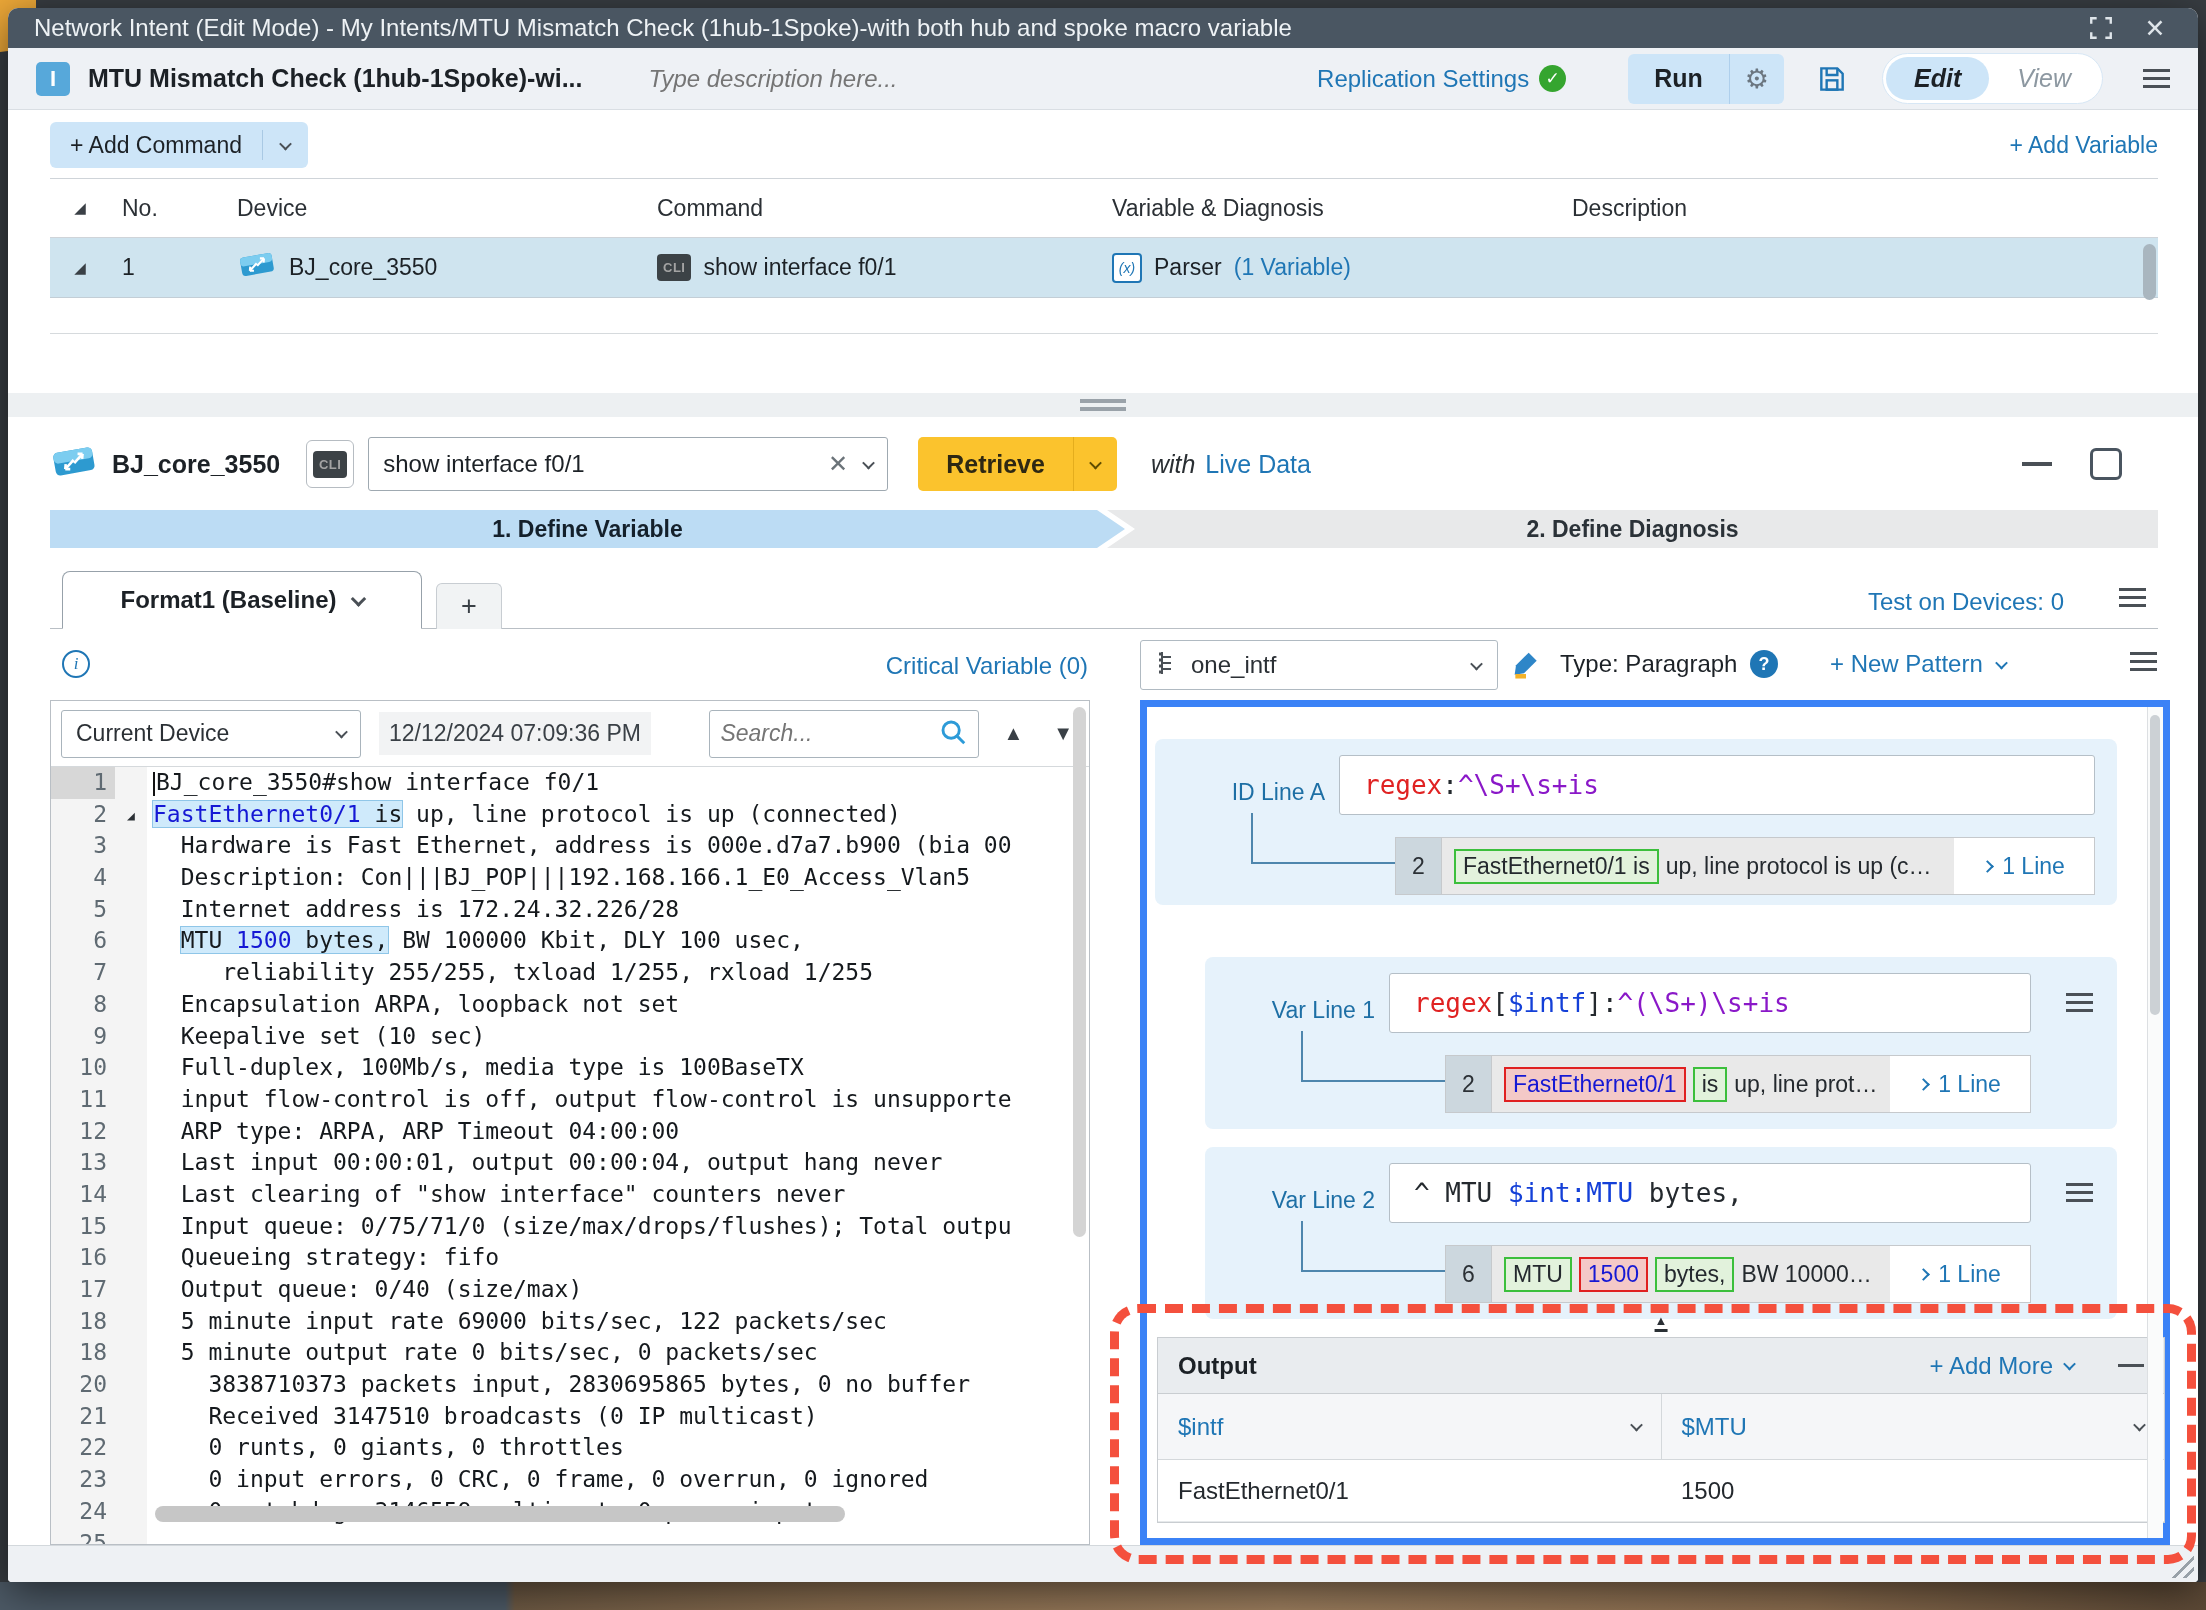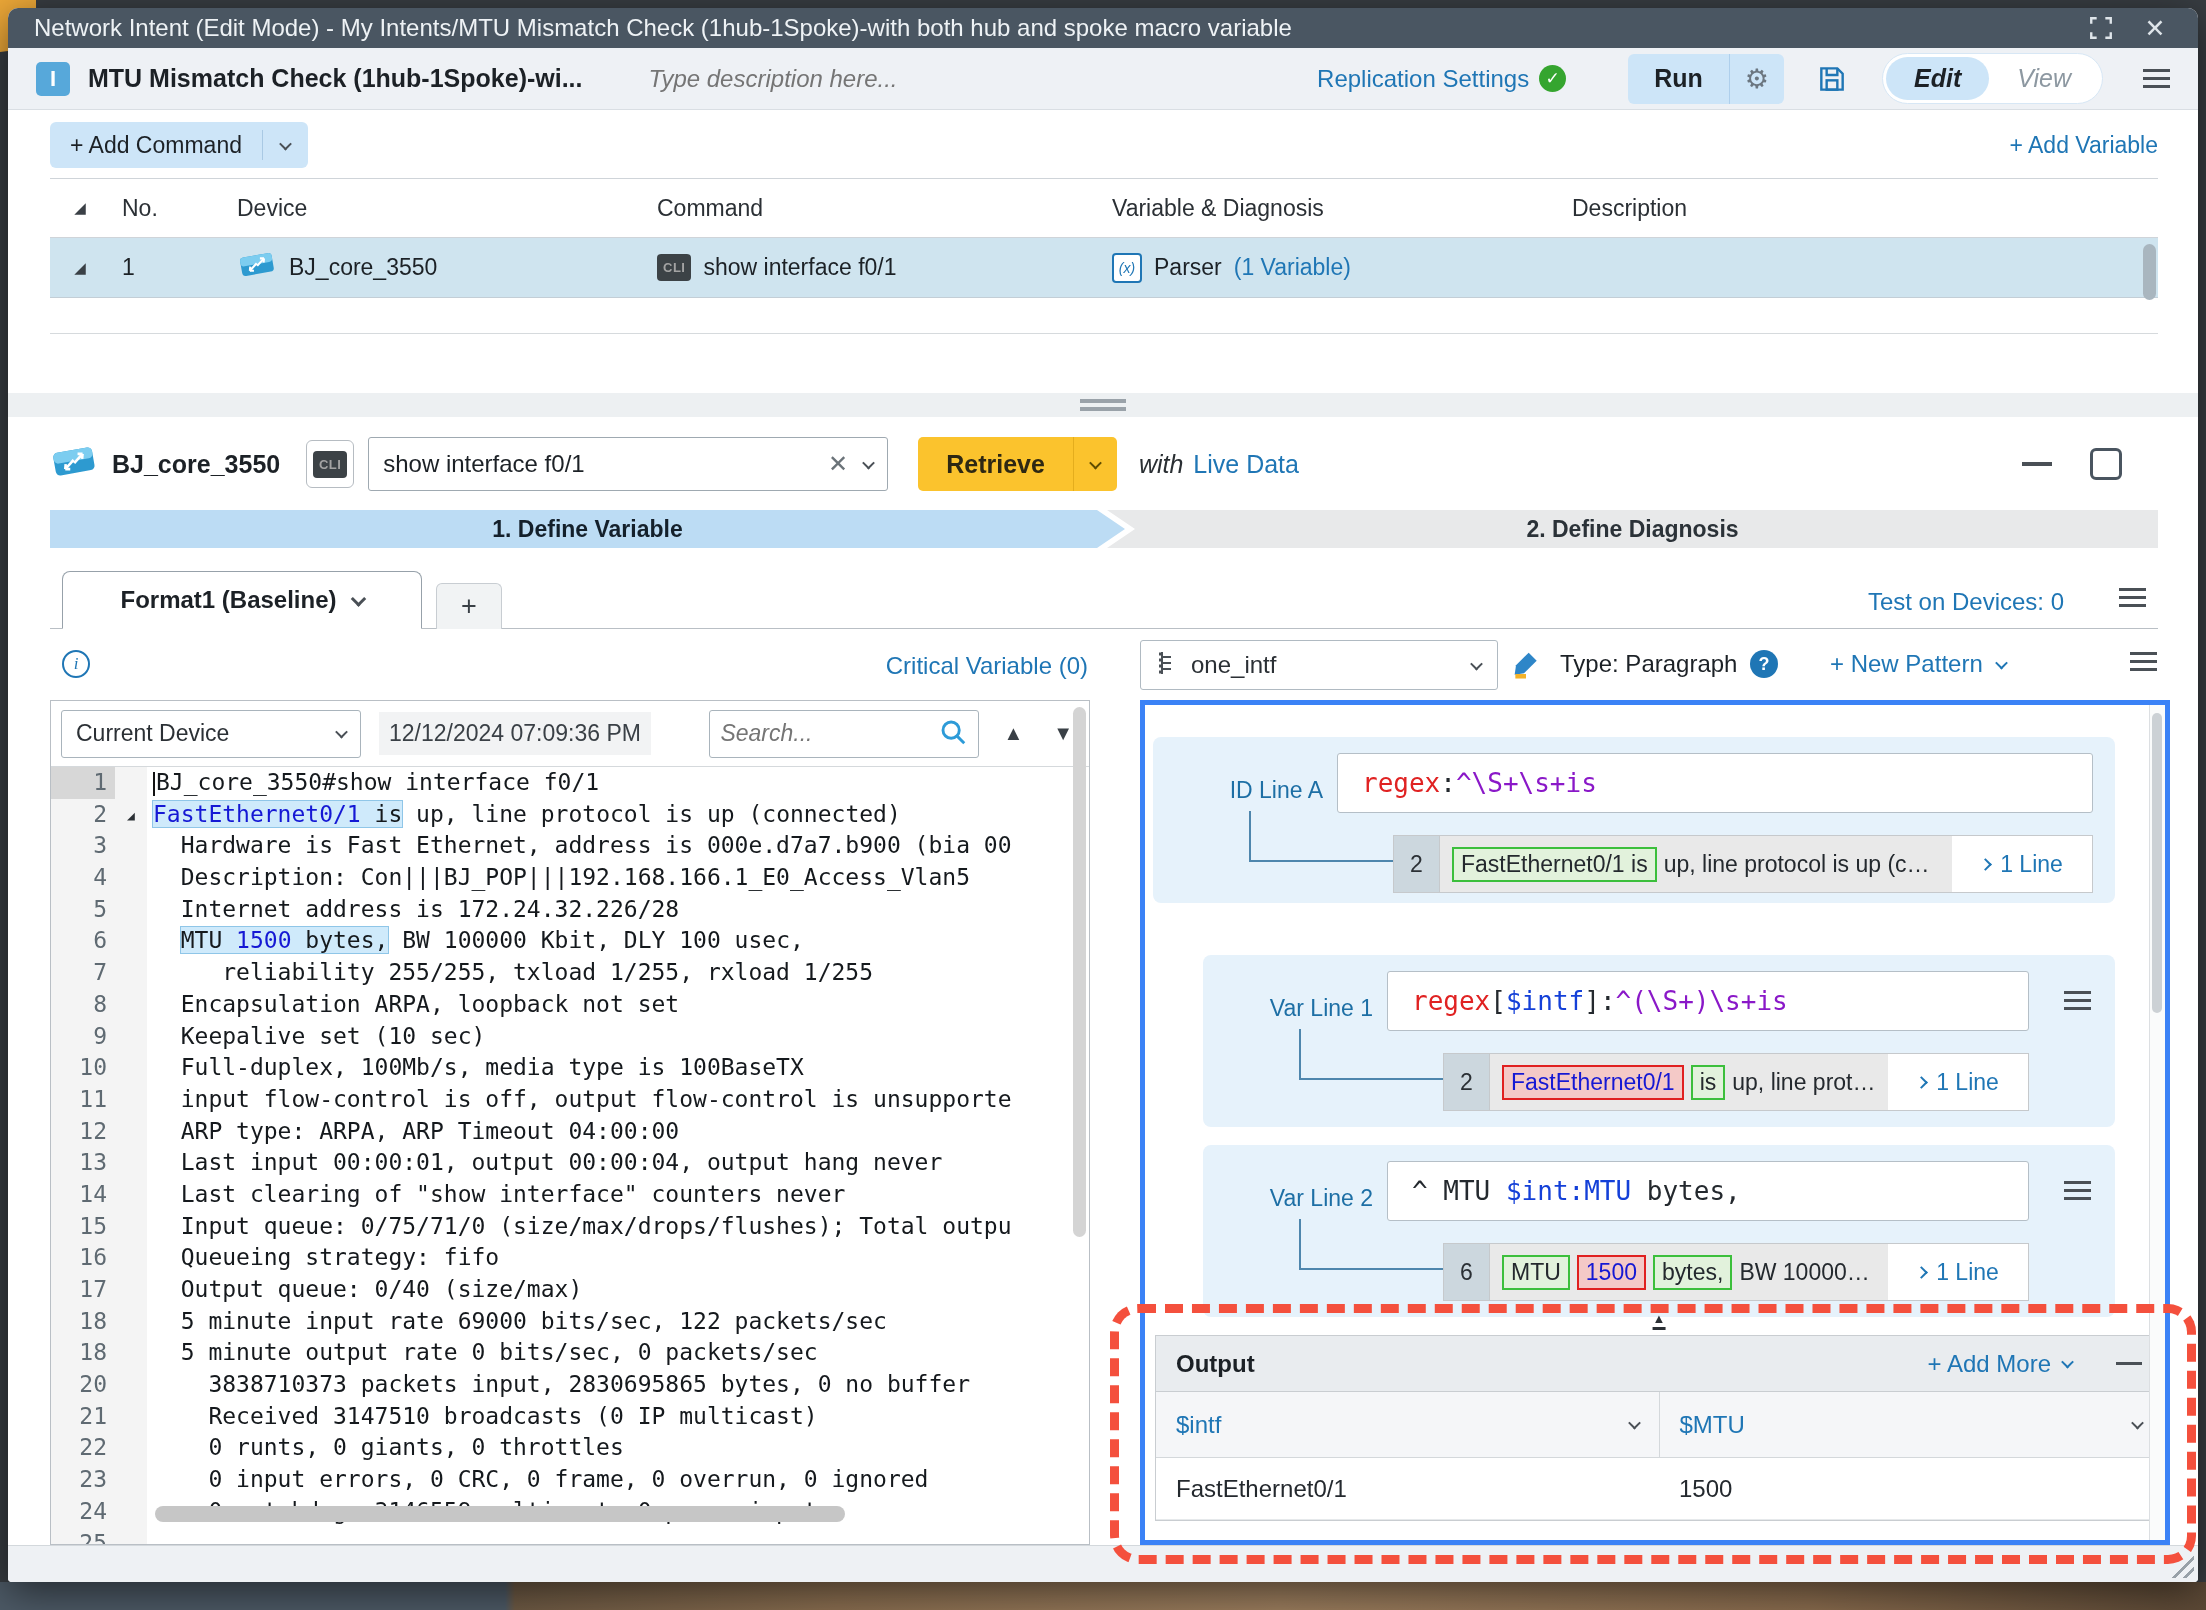--- a/index.html
+++ b/index.html
@@ -79,21 +79,21 @@
   .dev-name { font-weight:bold; font-size:25px; color:#1c2126; margin-left:14px; }
   .cli-box { width:48px; height:48px; border:1px solid #b6bcc2; border-radius:6px; background:#fff; display:flex; align-items:center; justify-content:center; margin-left:26px; }
   .cmd-input-wrap { margin-left:14px; width:520px; height:54px; border:1px solid #9fa9b1; border-radius:3px; background:#fff; display:flex; align-items:center; padding:0 14px; }
   .cmd-input { border:none; outline:none; flex:1; font-size:24px; color:#1c2126; font-family:"Liberation Sans",sans-serif; }
   .x-ic { color:#6b7379; font-size:24px; margin-right:16px; cursor:pointer; }
   .retrieve { display:flex; align-items:center; height:54px; background:#fbc32d; border-radius:5px; margin-left:30px; cursor:pointer; }
   .retrieve .lbl { padding:0 28px; font-weight:bold; font-size:25px; color:#2e2813; }
   .retrieve .dv { width:1px; height:54px; background:#e4ad1d; }
   .retrieve .ar { padding:0 17px; }
   .retrieve .chev { border-color:#5f4c00; }
-  .with-lbl { margin-left:22px; font-style:italic; font-size:25px; color:#2a2f33; }
+  .with-lbl { margin-left:34px; font-style:italic; font-size:25px; color:#2a2f33; }
   .live-data { margin-left:10px; font-size:25px; color:#1f76b5; cursor:pointer; }
   .devbar-right { margin-left:auto; display:flex; align-items:center; gap:38px; padding-right:36px; }
   .min-ic { width:30px; height:4px; background:#4a5056; }
   .sq-ic { width:32px; height:32px; border:3px solid #4a5560; border-radius:6px; }
 
   
   .steps { position:absolute; left:42px; top:502px; width:2108px; height:38px; }
   .step1 { position:absolute; left:0; top:0; width:1075px; height:38px; background:#bcdcf4;
     clip-path:polygon(0 0, calc(100% - 28px) 0, 100% 50%, calc(100% - 28px) 100%, 0 100%);
     display:flex; align-items:center; justify-content:center; font-weight:bold; font-size:23px; color:#14202b; }
@@ -142,21 +142,21 @@
   .cl .num.cur { background:#d7d7d7; }
   .cl .fold { width:32px; flex:none; font-size:13px; color:#2b3035; text-align:center; line-height:34px; }
   .cl .txt { padding-left:6px; color:#15191d; overflow:hidden; flex:1; }
   .cl .b { color:#1518d4; }
   .cl .hl { background:#cfeafb; box-shadow:0 0 0 1px #8fc6e8; }
   .caret { display:inline-block; width:2px; height:24px; background:#111; vertical-align:middle; margin-right:1px; }
   .code-vscroll { position:absolute; right:3px; top:6px; width:13px; height:530px; background:#d4d4d4; border-radius:7px; }
   .code-hscroll { position:absolute; left:104px; bottom:22px; width:690px; height:16px; background:#c6c6c6; border-radius:8px; }
 
   
-  .rpanel { position:absolute; left:1132px; top:692px; width:1030px; height:845px; border:5px solid #3b82f6; background:#fff; }
+  .rpanel { position:absolute; left:1132px; top:692px; width:1030px; height:845px; border:7px solid #3b82f6; background:#fff; }
   .rscroll-track { position:absolute; right:0; top:0; bottom:0; width:16px; border-left:1px solid #dcdfe2; background:#fafbfb; }
   .rscroll-thumb { position:absolute; right:3px; top:8px; width:10px; height:300px; background:#ccd1d5; border-radius:5px; }
 
   .sec { position:absolute; background:#e6f2fb; border-radius:8px; }
   .sec-label { position:absolute; left:18px; top:40px; width:152px; text-align:right; color:#1d6fa5; font-size:23px; }
   .sec-input { position:absolute; left:184px; top:16px; height:60px; background:#fff; border:1px solid #b5bfc7; border-radius:3px;
     display:flex; align-items:center; padding:0 24px; font-family:"DejaVu Sans Mono",monospace; font-size:26px; white-space:pre; }
   .tok-red { color:#e02222; } .tok-purple { color:#8a18c8; } .tok-blue { color:#1440d8; } .tok-dark { color:#24292e; }
   .sec-burger { position:absolute; right:24px; top:36px; }
   .connector { position:absolute; left:96px; top:74px; width:144px; height:51px; border-left:2px solid #4e86ad; border-bottom:2px solid #4e86ad; }

